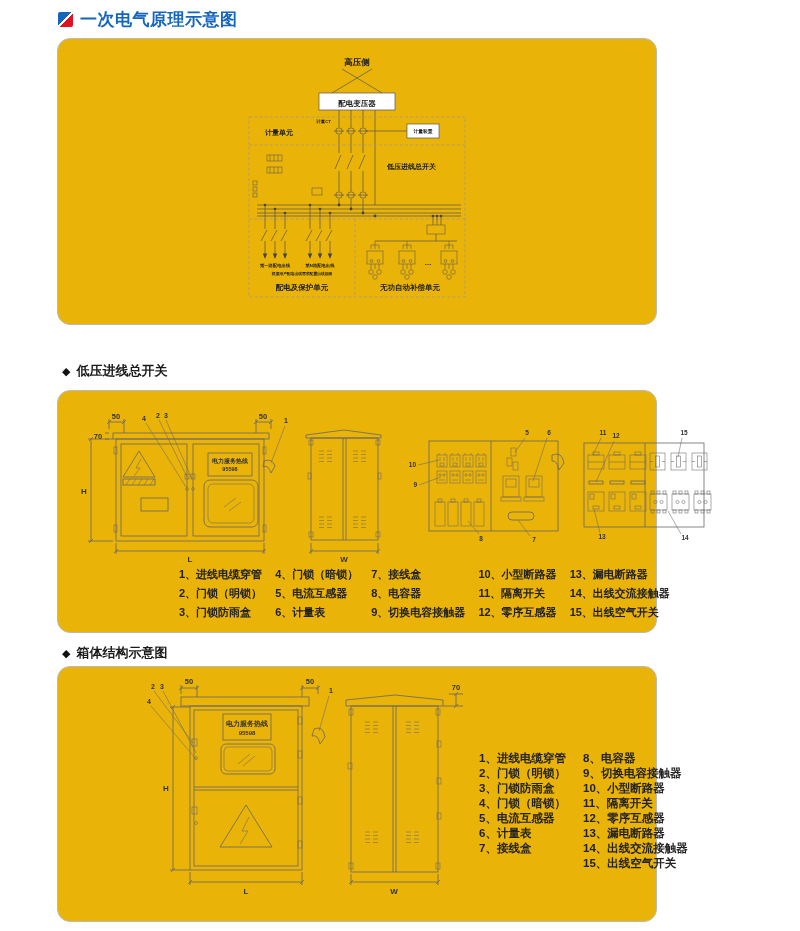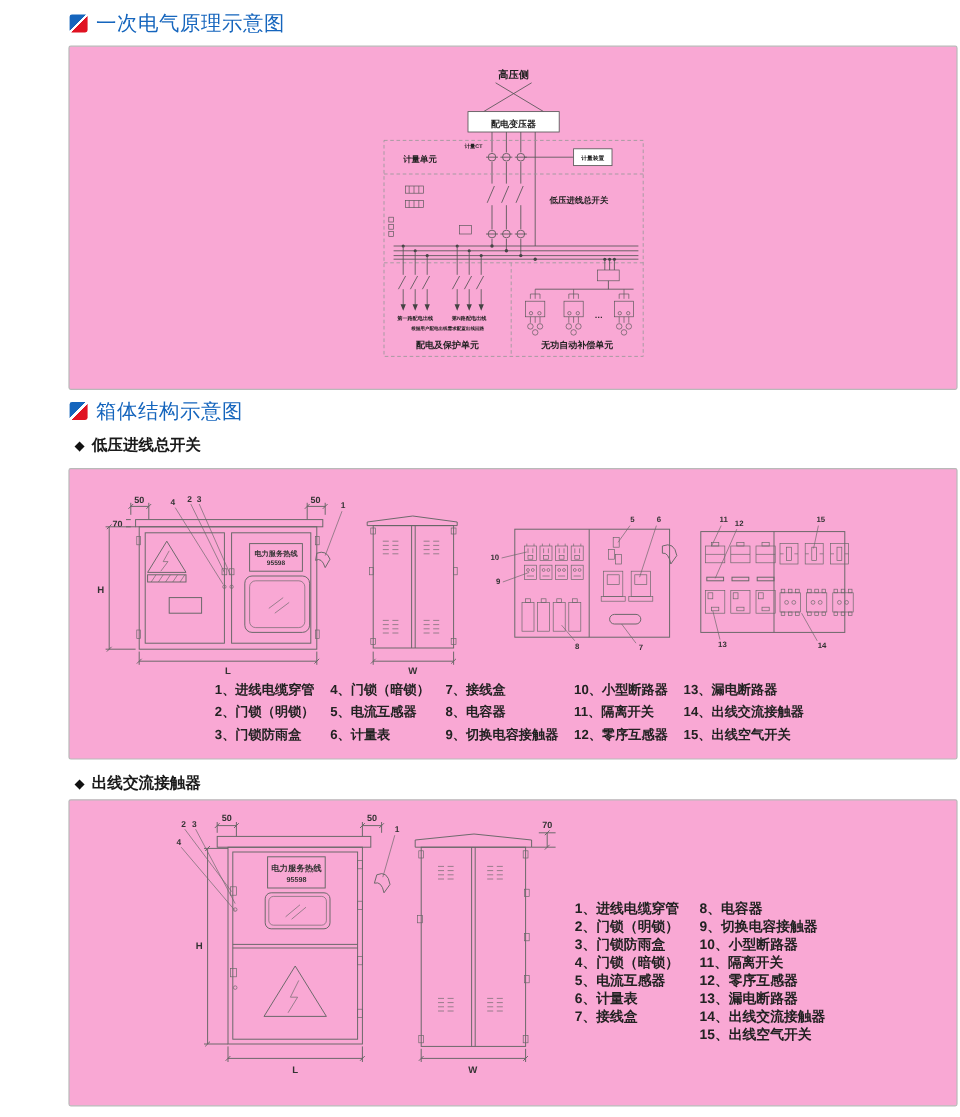--- a/index.html
+++ b/index.html
@@ -1,24 +1,24 @@
 <!DOCTYPE html>
 <html><head>
 <meta charset="utf-8">
 <style>
   html,body{margin:0;padding:0;background:#ffffff;}
   body{font-family:"Liberation Sans","DejaVu Sans",sans-serif;color:#222;}
   .page{position:relative;width:800px;height:931px;background:#fff;overflow:hidden;}
   .sec-header{position:absolute;display:flex;align-items:center;gap:7px;}
   .sec-icon{width:15px;height:15px;border-radius:2px;
     background:linear-gradient(135deg,#1565bd 0 45%,#ffffff 45% 55%,#e01222 55% 100%);}
-  .sec-title{font-size:17px;font-weight:400;color:#1565bd;letter-spacing:.5px;}
+  .sec-title{font-size:17px;font-weight:700;color:#1565bd;letter-spacing:.5px;}
   .subhead{position:absolute;font-size:13px;font-weight:700;color:#1a1a1a;display:flex;align-items:center;gap:6px;}
   .subhead .diamond{font-size:11px;color:#111;}
-  .panel{position:absolute;left:57px;width:741px;border:1px solid #b9b9b9;border-radius:2px;background:#f9a8d4;box-sizing:border-box;}
+  .panel{position:absolute;left:57px;width:600px;border:1px solid #b9b9b9;border-radius:13px;background:#eab308;box-sizing:border-box;}
   .p1{top:38px;height:287px;}
   .p2{top:390px;height:243px;}
   .p3{top:666px;height:256px;}
   svg{display:block;}
   .schem-svg{margin:14px auto 0;}
   .views-svg{position:absolute;left:2px;top:8px;}
   .vbox-svg{position:absolute;left:80px;top:8px;}
   
   .t{fill:#222;stroke:none;font-weight:600;}
   .tb{font-weight:700;}
@@ -283,24 +283,20 @@
               <circle cx="226" cy="219" r="2.3"></circle>
               <circle cx="222" cy="224" r="2.3"></circle>
           </g>
         </g>
         <text class="t tb" x="201" y="212" font-size="7" text-anchor="middle">…</text>
         <text class="t tb" x="183" y="237" font-size="7.5" text-anchor="middle">无功自动补偿单元</text>
       </g>
     </svg>
   </div>
 
-  <div class="sec-header" style="left:58px;top:331px;">
-    <span class="sec-icon"></span>
-    <span class="sec-title">箱体结构示意图</span>
-  </div>
 
   <div class="subhead" style="left:62px;top:362px;">
     <span class="diamond">◆</span>
     <span>低压进线总开关</span>
   </div>
 
   <div class="panel p2">
     <svg class="views-svg" width="682" height="168" viewBox="0 0 682 168">
       <g class="ln">
 
@@ -485,21 +481,21 @@
       <span>11、隔离开关</span>
       <span>12、零序互感器</span>
       <span>13、漏电断路器</span>
       <span>14、出线交流接触器</span>
       <span>15、出线空气开关</span>
     </div>
   </div>
 
   <div class="subhead" style="left:62px;top:644px;">
     <span class="diamond">◆</span>
-    <span>出线交流接触器</span>
+    <span>箱体结构示意图</span>
   </div>
 
   <div class="panel p3">
     <svg class="vbox-svg" width="340" height="230" viewBox="0 0 340 230">
       <g class="ln">
 
         <g>
           <text class="tc" x="15" y="14" font-size="7" text-anchor="middle">2</text>
           <text class="tc" x="24" y="14" font-size="7" text-anchor="middle">3</text>
           <text class="tc" x="11" y="29" font-size="7" text-anchor="middle">4</text>

